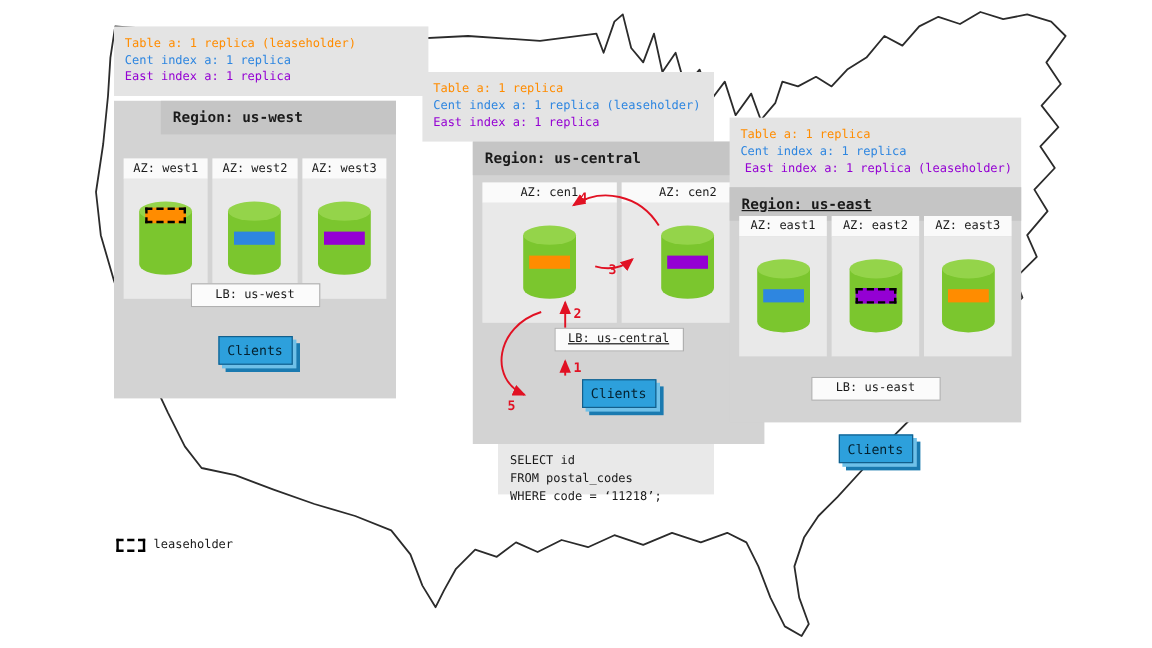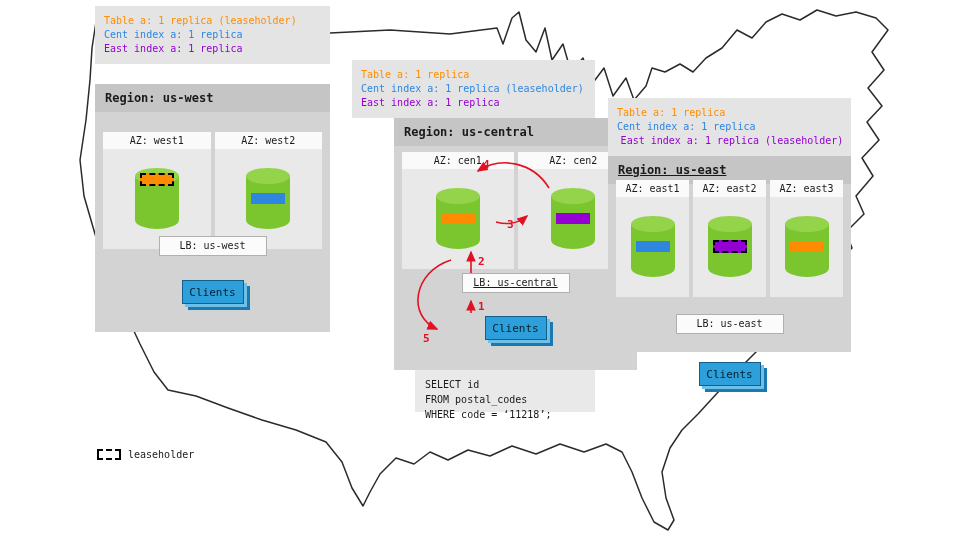--- a/index.html
+++ b/index.html
@@ -51,27 +51,27 @@
 </style>
 </head>
 <body>
 
 <div class="canvas">
 
   <svg class="map-svg" width="960" height="540" viewBox="0 0 960 540" aria-hidden="true">
     <path d="M96,22 L150,26 210,30 270,29 330,33 390,30 450,34 497,28 503,44 512,18 519,12 526,40 536,52 545,28 552,60 563,44 571,72 583,58 592,84 604,68 613,96 626,78 634,100 646,86 652,68 665,72 680,64 693,72 706,58 722,48 737,30 752,38 766,22 782,14 800,20 817,10 836,16 856,12 876,18 888,30 872,52 884,70 868,88 882,106 867,122 879,140 862,158 873,176 856,196 864,214 846,232 852,248 832,268 812,292 790,316 768,340 744,364 720,390 698,414 682,430 670,448 662,472 666,498 674,520 668,530 654,522 642,498 632,472 622,452 606,444 584,452 560,444 536,454 512,446 490,456 468,450 448,460 430,452 414,464 396,458 380,474 370,492 363,506 352,488 342,462 326,442 296,430 262,420 228,408 196,396 168,390 154,372 140,344 124,310 108,272 95,234 84,196 80,160 86,120 90,80 92,48 Z" fill="none" stroke="#2b2b2b" stroke-width="1.5" stroke-linejoin="round" stroke-linecap="round"></path>
   </svg>
 
-  <div class="caption" style="left:95px;top:6px;width:235px;">
+  <div class="caption" style="left:95px;top:22px;width:262px;">
     <div class="cap-line" style="color: rgb(255, 140, 0);">Table a: 1 replica (leaseholder)</div>
     <div class="cap-line" style="color: rgb(46, 134, 224);">Cent index a: 1 replica</div>
     <div class="cap-line" style="color: rgb(148, 0, 211);">East index a: 1 replica</div>
   </div>
 
-  <div class="region r-west" style="left:95px;top:84px;width:235px;height:248px;">
+  <div class="region r-west" style="left:95px;top:84px;width:235px;height:248px;padding-left:39px;">
     <div class="region-title">Region: us-west</div>
     <div class="az-row">
       <div class="az">
         <div class="az-h">AZ: west1</div>
         <div class="az-b">
           <div class="cyl">
             <svg width="48" height="64" viewBox="0 0 48 64" aria-hidden="true">
               <path d="M2,9 V53 a22,9 0 0 0 44,0 V9" fill="#7bc62e" style="fill: rgb(123, 198, 46);"></path>
               <ellipse cx="24" cy="9" rx="22" ry="8" fill="#94d44a" style="fill: rgb(148, 212, 74);"></ellipse>
             </svg>
@@ -81,20 +81,32 @@
       </div>
       <div class="az">
         <div class="az-h">AZ: west2</div>
         <div class="az-b">
           <div class="cyl">
             <svg width="48" height="64" viewBox="0 0 48 64" aria-hidden="true">
               <path d="M2,9 V53 a22,9 0 0 0 44,0 V9" fill="#7bc62e" style="fill: rgb(123, 198, 46);"></path>
               <ellipse cx="24" cy="9" rx="22" ry="8" fill="#94d44a" style="fill: rgb(148, 212, 74);"></ellipse>
             </svg>
             <div class="bar" style="background: rgb(46, 134, 224);"></div>
+          </div>
+        </div>
+      </div>
+      <div class="az">
+        <div class="az-h">AZ: west3</div>
+        <div class="az-b">
+          <div class="cyl">
+            <svg width="48" height="64" viewBox="0 0 48 64" aria-hidden="true">
+              <path d="M2,9 V53 a22,9 0 0 0 44,0 V9" fill="#7bc62e" style="fill: rgb(123, 198, 46);"></path>
+              <ellipse cx="24" cy="9" rx="22" ry="8" fill="#94d44a" style="fill: rgb(148, 212, 74);"></ellipse>
+            </svg>
+            <div class="bar" style="background: rgb(148, 0, 211);"></div>
           </div>
         </div>
       </div>
     </div>
     <div class="lb">LB: us-west</div>
     <div class="clients" style="background: rgb(45, 160, 220);">Clients</div>
   </div>
 
   <div class="caption" style="left:352px;top:60px;width:243px;">
     <div class="cap-line" style="color: rgb(255, 140, 0);">Table a: 1 replica</div>

